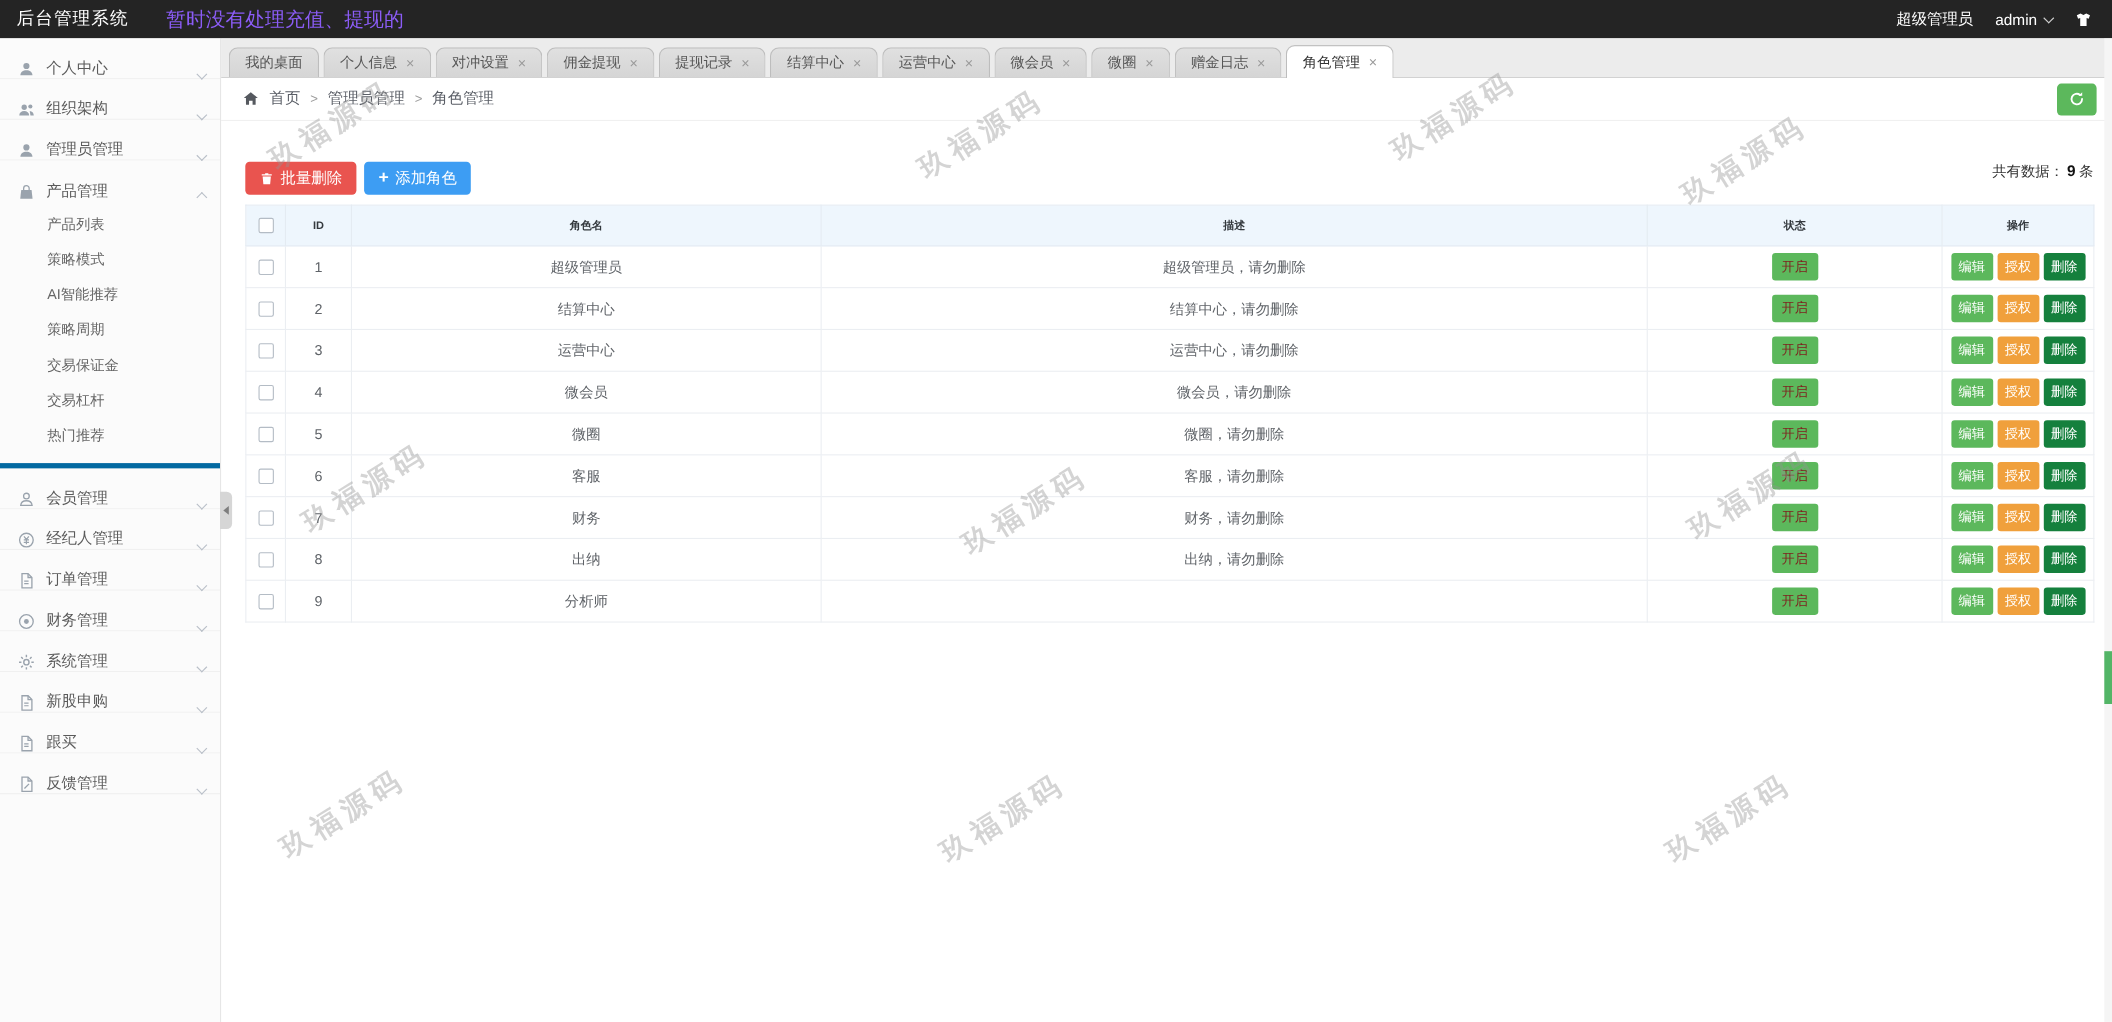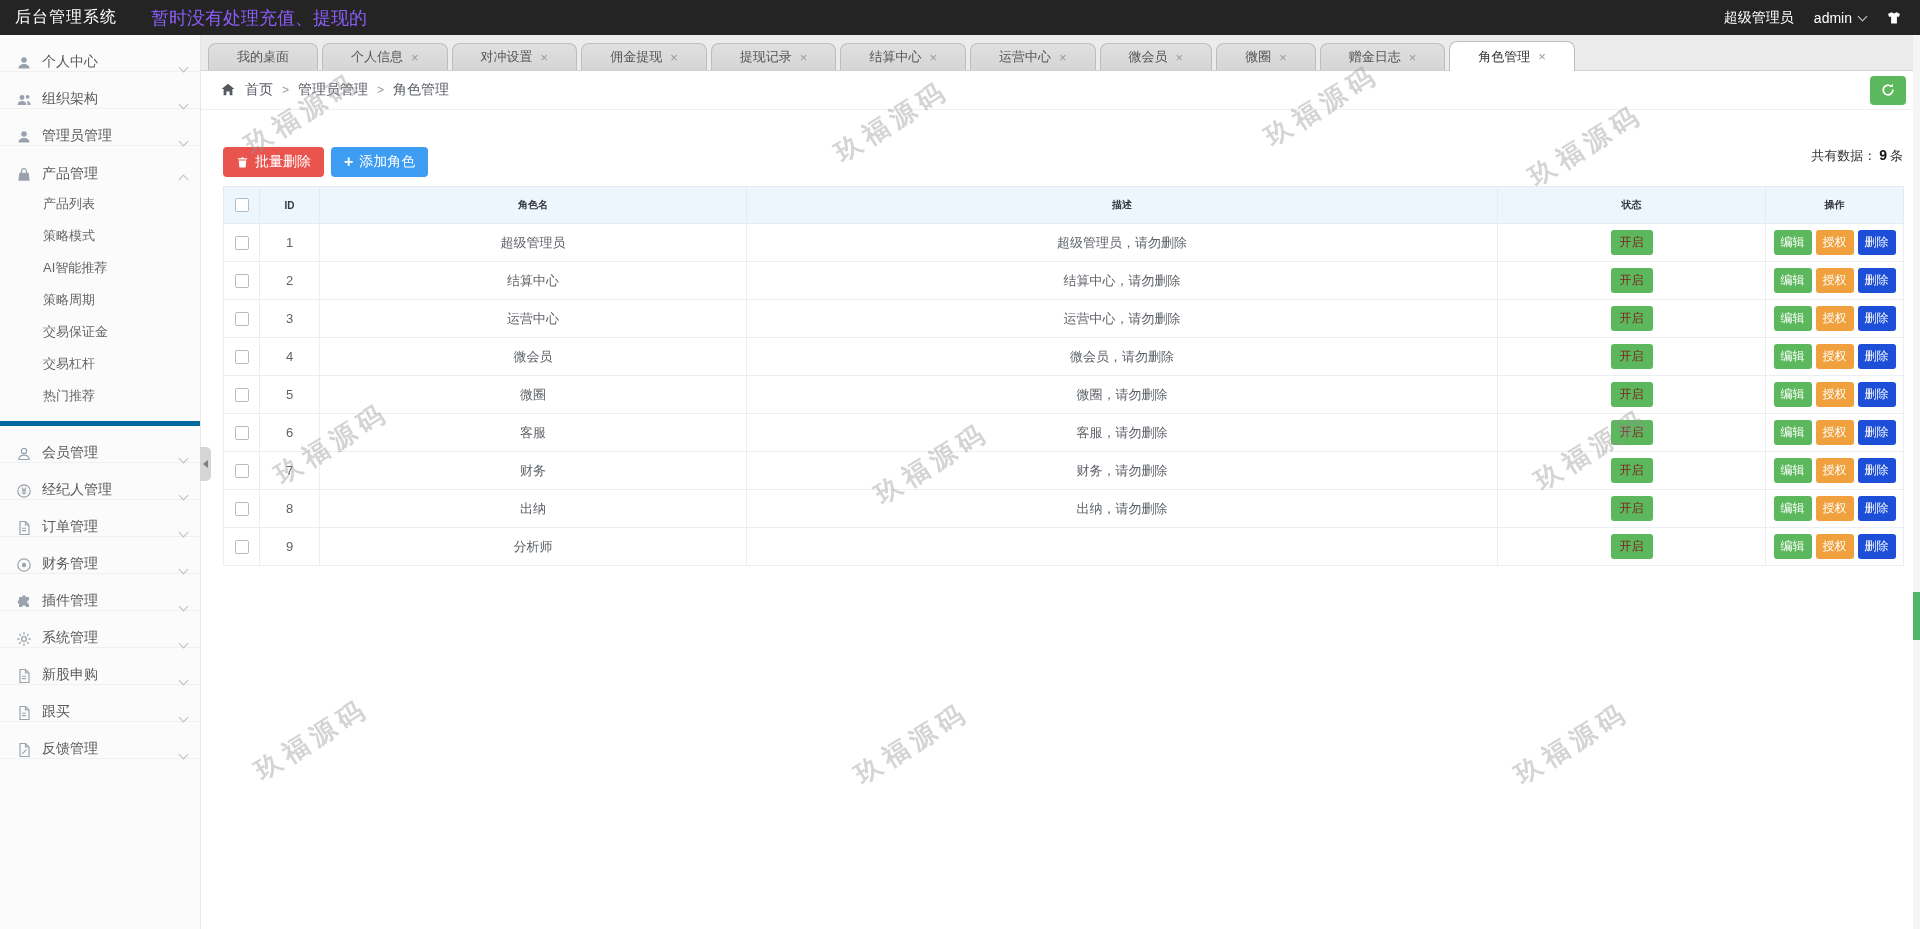--- a/index.html
+++ b/index.html
@@ -31,21 +31,21 @@
   svg.ic { width:16px; height:16px; }
   .collapse-handle { position:absolute; top:412px; right:-11px; width:11px; height:34px;
     background:#d6d6d6; border-radius:0 5px 5px 0; z-index:6; display:flex; align-items:center; justify-content:center; cursor:pointer; }
   .collapse-handle .tri { width:0; height:0; border-top:4px solid transparent; border-bottom:4px solid transparent; border-right:5px solid #7e7e7e; }
 
   
   .main { flex:1; display:flex; flex-direction:column; min-width:0; background:#fff; }
 
   .tabbar { height:36px; background:#ececec; border-bottom:1px solid #d2d2d2;
     display:flex; align-items:flex-end; padding-left:7px; flex:none; }
-  .tab { height:27px; display:flex; align-items:center; padding:0 28px; gap:8px; margin-right:4px;
+  .tab { height:27px; display:flex; align-items:center; padding:0 14px; gap:8px; margin-right:4px;
     background:linear-gradient(#e0e0e0,#d5d5d5); border:1px solid #bdbdbd; border-bottom:none;
     border-radius:8px 8px 0 0; font-size:13px; color:#555; cursor:pointer; white-space:nowrap; }
   .tab .close { color:#9a9a9a; font-size:13px; line-height:1; cursor:pointer; }
   .tab.active { background:#fff; height:30px; color:#333; margin-bottom:-1px; position:relative; z-index:2; }
 
   .crumbbar { height:39px; display:flex; align-items:center; padding:0 14px 0 19px;
     border-bottom:1px solid #f0f0f0; background:#fff; flex:none; }
   .crumb { font-size:14px; color:#5a5e66; display:flex; align-items:center; gap:9px; }
   .crumb .sep { color:#9a9a9a; font-size:12px; }
   .crumb-link { cursor:pointer; }
@@ -68,21 +68,21 @@
     font-weight:bold; color:#33383d; text-align:center; }
   .roles td { border:1px solid #ebeef2; height:38px; text-align:center; background:transparent; }
   .cb { width:14px; height:14px; border:1px solid #b4bcc5; border-radius:2px; background:#fff;
     display:inline-block; vertical-align:middle; cursor:pointer; }
   .badge { display:inline-block; background:#5cb85c; color:#7f1d1d; font-size:12px;
     padding:4px 9px; border-radius:3px; cursor:pointer; }
   .abtn { display:inline-block; color:#fff; font-size:12px; padding:4px 7px; border-radius:3px;
     margin:0 2px; cursor:pointer; }
   .abtn.edit { background:#5cb85c; }
   .abtn.auth { background:#f0a03c; }
-  .abtn.del  { background:#1d4ed8; }
+  .abtn.del  { background:#15803d; }
 
   
   .wm-layer { position:fixed; left:0; top:0; width:1920px; height:929px; pointer-events:none; z-index:40; }
   .wm { position:absolute; font-size:26px; font-weight:bold; letter-spacing:6px;
     color:rgba(148,148,148,.40); transform:rotate(-32deg); white-space:nowrap; }
 
   
   .scroll-track { position:fixed; right:0; top:35px; width:7px; height:894px; background:#f5f5f5; z-index:60; }
   .scroll-thumb { position:absolute; top:557px; left:0; width:7px; height:48px; background:#53b567; cursor:pointer; }
 </style>
@@ -203,29 +203,20 @@
       <span class="sicon">
           <svg class="ic" viewBox="0 0 16 16">
             <circle cx="8" cy="8" r="6.2" fill="none" stroke="#9aa3ad" stroke-width="1.2"></circle>
             <circle cx="8" cy="8" r="2.2" fill="#9aa3ad"></circle>
           </svg>
         </span>
       <span class="slabel">财务管理</span>
       <span class="chev"></span>
     </div>
 
-    <div class="side-item">
-      <span class="sicon">
-          <svg class="ic" viewBox="0 0 16 16">
-            <path d="M6.2 3a1.8 1.8 0 013.6 0H13v3.3a1.8 1.8 0 000 3.6V13H9.8a1.8 1.8 0 00-3.6 0H3V9.7a1.8 1.8 0 010-3.5V3z" fill="#9aa3ad"></path>
-          </svg>
-        </span>
-      <span class="slabel">插件管理</span>
-      <span class="chev"></span>
-    </div>
 
     <div class="side-item">
       <span class="sicon">
           <svg class="ic" viewBox="0 0 16 16">
             <circle cx="8" cy="8" r="2.4" fill="none" stroke="#9aa3ad" stroke-width="1.3"></circle>
             <path d="M8 1.3v2.2M8 12.5v2.2M1.3 8h2.2M12.5 8h2.2M3.3 3.3l1.5 1.5M11.2 11.2l1.5 1.5M12.7 3.3l-1.5 1.5M4.8 11.2l-1.5 1.5" stroke="#9aa3ad" stroke-width="1.3"></path>
           </svg>
         </span>
       <span class="slabel">系统管理</span>
       <span class="chev"></span>

